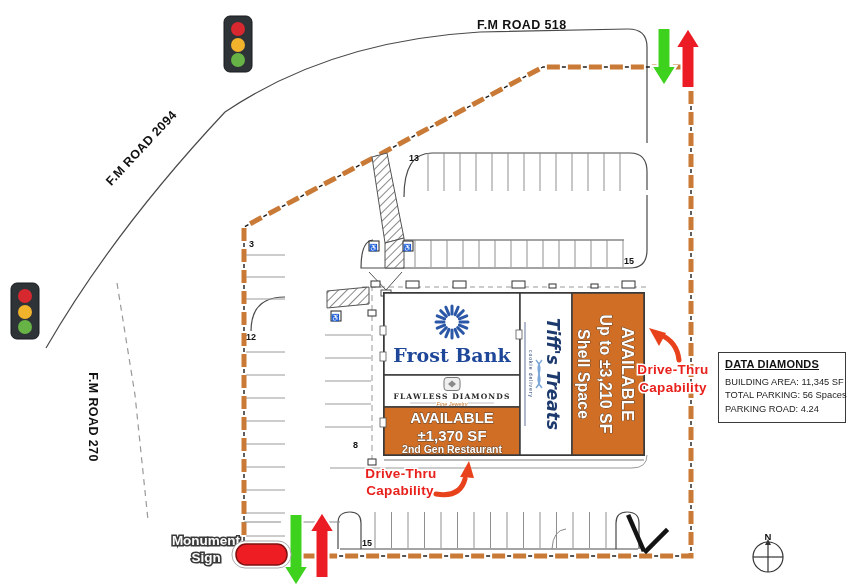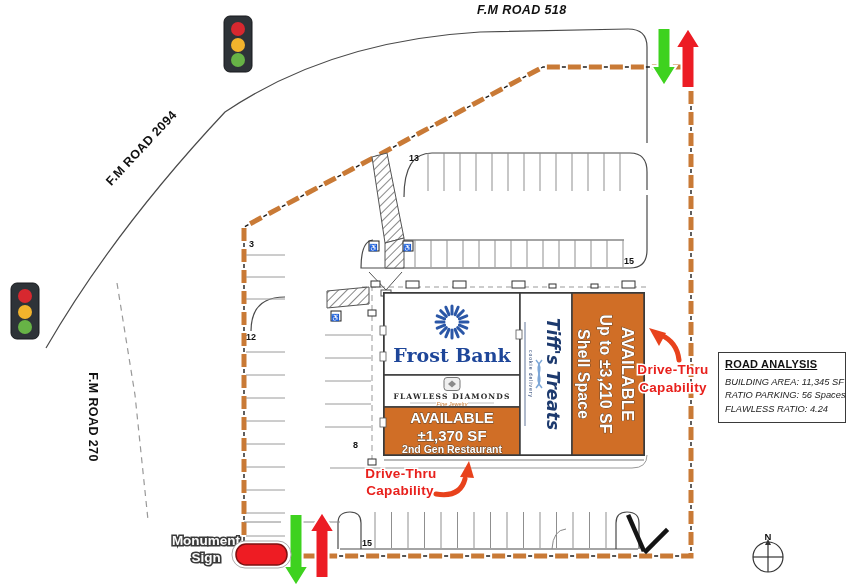--- a/index.html
+++ b/index.html
@@ -13,27 +13,27 @@
   .monlabel{font-size:13.5px;font-weight:bold;fill:#fbfbfb;stroke:#3a3a3a;stroke-width:3.2px;
             paint-order:stroke;text-anchor:middle;}
   .otext{fill:#fff;stroke:#55412f;stroke-width:.8px;paint-order:stroke;font-weight:bold;text-anchor:middle;}
   .frosttext{font-family:"DejaVu Serif",serif;font-size:19px;font-weight:bold;fill:#1e4699;text-anchor:middle;}
   .tiffstext{font-family:"DejaVu Sans",sans-serif;font-style:italic;font-weight:bold;font-size:17px;fill:#1d3a6e;text-anchor:middle;}
   .flawname{font-family:"DejaVu Serif",serif;font-size:7.5px;letter-spacing:1.1px;font-weight:bold;fill:#2a2a2a;text-anchor:middle;}
   .flawtag{font-size:5.5px;font-style:italic;fill:#c9782f;text-anchor:middle;}
   .cookie{font-size:5px;letter-spacing:1px;fill:#1d3a6e;text-anchor:middle;}
   .road-label{position:absolute;font-weight:bold;font-size:12.5px;color:#111;white-space:nowrap;
               letter-spacing:.4px;transform-origin:center;}
-  .road-518{left:477px;top:3px;font-style:italic;}
+  .road-518{left:477px;top:18px;}
   .road-2094{left:93px;top:141px;transform:rotate(-47deg);}
   .road-270{left:48px;top:410px;transform:rotate(90deg);}
   .data-box{position:absolute;left:718px;top:352px;width:128px;box-sizing:border-box;
             border:1.3px solid #3a3a3a;background:#fff;padding:5px 6px 6px 6px;}
   .db-title{font-size:11px;font-weight:bold;text-decoration:underline;color:#111;margin-bottom:6px;letter-spacing:.2px;}
-  .db-row{font-size:9.3px;color:#222;line-height:1.45;white-space:nowrap;font-style:italic;}
+  .db-row{font-size:9.3px;color:#222;line-height:1.45;white-space:nowrap;}
 </style>
 </head>
 <body>
 
 <div class="stage">
 
 <svg id="plan" width="848" height="588" viewBox="0 0 848 588">
   <defs>
     <pattern id="hatch" width="6" height="6" patternUnits="userSpaceOnUse" patternTransform="rotate(45)">
       <rect width="6" height="6" fill="#fff"></rect>
@@ -291,28 +291,28 @@
     <polygon points="765,545 771,545 768,539" fill="#333" stroke="none"></polygon>
     <text x="768" y="540" font-size="9.5" font-weight="bold" text-anchor="middle" fill="#111" stroke="none">N</text>
   </g>
 </svg>
 
 <div class="road-label road-518">F.M ROAD 518</div>
 <div class="road-label road-2094">F.M ROAD 2094</div>
 <div class="road-label road-270">F.M ROAD 270</div>
 
 <div class="data-box">
-  <div class="db-title">ROAD ANALYSIS</div>
+  <div class="db-title">DATA DIAMONDS</div>
   <div class="db-row">
     <span>BUILDING AREA:</span>
     <span>11,345 SF</span>
   </div>
   <div class="db-row">
-    <span>RATIO PARKING:</span>
+    <span>TOTAL PARKING:</span>
     <span>56 Spaces</span>
   </div>
   <div class="db-row">
-    <span>FLAWLESS RATIO:</span>
+    <span>PARKING ROAD:</span>
     <span>4.24</span>
   </div>
 </div>
 
 </div>
 
 </body></html>

